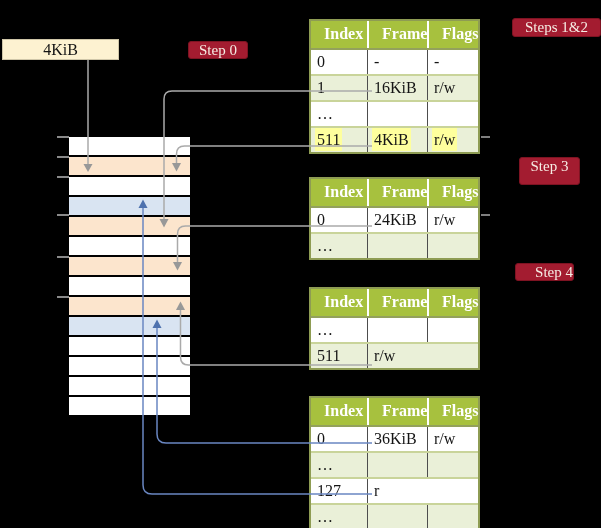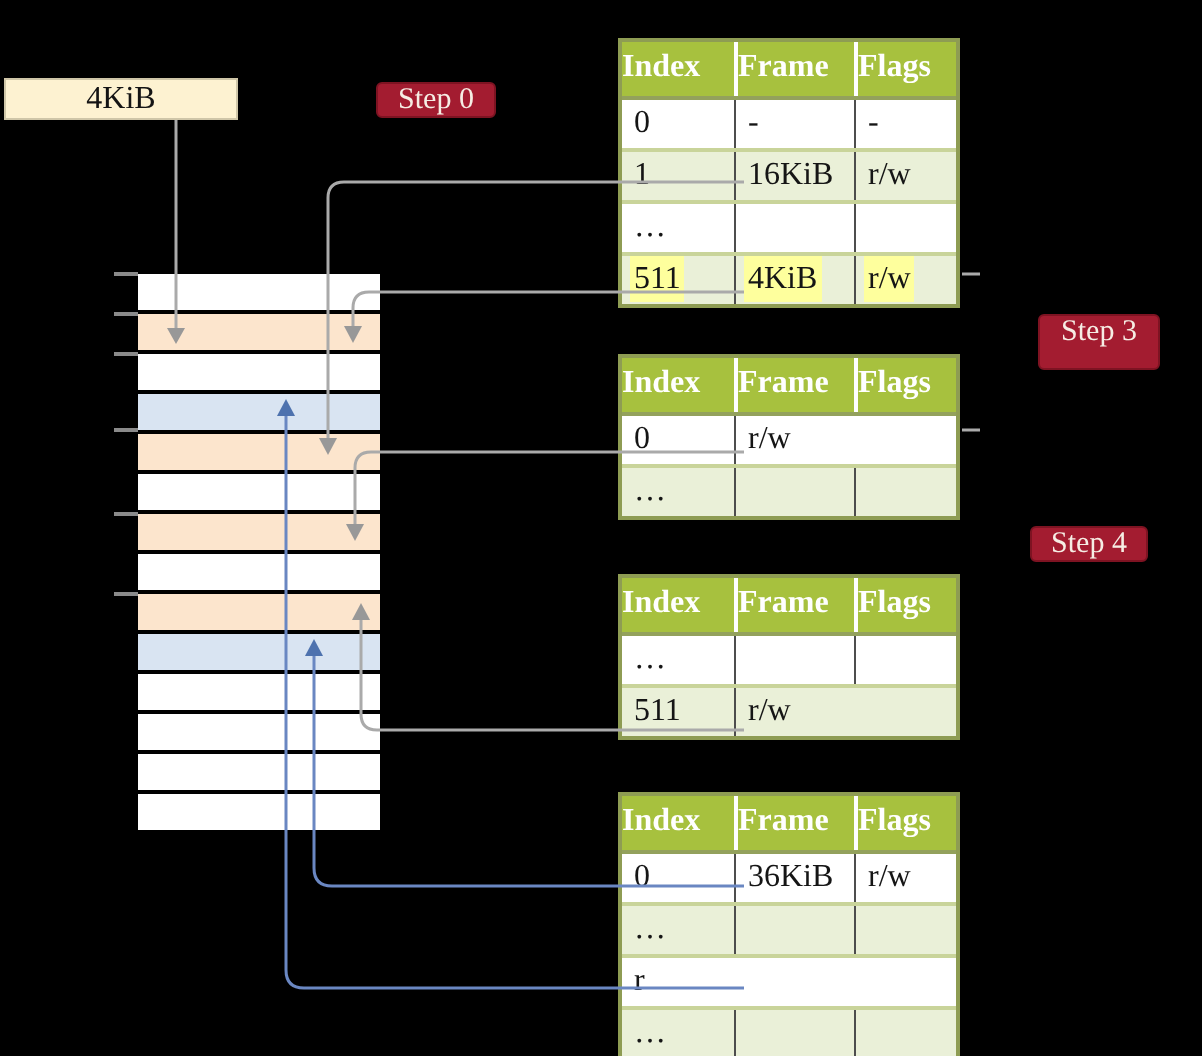--- a/index.html
+++ b/index.html
@@ -15,40 +15,40 @@
   }
   
   .badge{
     position:absolute;background:var(--crimson);color:#f6ede4;
     border:1px solid #7e1322;border-radius:3px;box-sizing:border-box;
     font-size:15px;text-align:center;
   }
   #badge-step0{left:188px;top:41px;width:60px;height:18px;line-height:16px;}
   #badge-steps12{left:512px;top:18px;width:89px;height:19px;line-height:17px;}
   #badge-step3{left:519px;top:157px;width:61px;height:28px;line-height:16px;}
-  #badge-step4{left:515px;top:263px;width:59px;height:18px;line-height:16px;}
+  #badge-step4{left:515px;top:263px;width:59px;height:18px;line-height:16px;text-align:right;}
   
   #memcol{
     position:absolute;left:69px;top:137px;width:121px;height:278px;
     display:flex;flex-direction:column;gap:2px;background:#000;
   }
   .mrow{flex:1;}
   .mrow.plain{background:#ffffff;}
   .mrow.table{background:var(--peach);}
   .mrow.mapped{background:var(--bluerow);}
   .tick{position:absolute;left:57px;width:12px;height:2px;background:#8a8a8a;}
   
   .ptable{
     position:absolute;width:171px;border:2px solid var(--tborder);
     box-sizing:border-box;background:#fff;
   }
   .thead{display:flex;height:27px;background:var(--tgreen);}
   .hc{
     box-sizing:border-box;color:#ffffff;font-weight:bold;font-size:16px;
-    line-height:26px;padding-left:0;
+    line-height:26px;padding-left:13px;
   }
   .hc+.hc{border-left:2px solid #ffffff;}
   .c1{width:56px;} .c2{width:60px;} .c3{width:49px;}
   .trow{display:flex;height:26px;border-top:2px solid var(--rowsep);box-sizing:border-box;}
   .thead+.trow{border-top-color:#93a15c;}
   .trow.plain{background:#ffffff;}
   .trow.alt{background:var(--tgreenrow);}
   .cell{box-sizing:border-box;overflow:hidden;}
   .cell+.cell{border-left:1px solid #4d4d4d;}
   .ct{
@@ -64,20 +64,21 @@
   .bhead{fill:var(--bluehead);stroke:none;}
 </style>
 </head>
 <body>
 
 <div id="canvas">
 
   <div class="addrbox">4KiB</div>
 
   <div class="badge" id="badge-step0">Step 0</div>
+  <div class="badge" id="badge-steps12">Steps 1&amp;2</div>
   <div class="badge" id="badge-step3">Step 3</div>
   <div class="badge" id="badge-step4">Step 4</div>
 
   <div id="memcol">
     <div class="mrow plain"></div>
     <div class="mrow table"></div>
     <div class="mrow plain"></div>
     <div class="mrow mapped"></div>
     <div class="mrow table"></div>
     <div class="mrow plain"></div>
@@ -127,20 +128,21 @@
   </div>
 
   <div class="ptable" style="left:309px;top:177px">
     <div class="thead">
       <span class="hc c1">Index</span>
       <span class="hc c2">Frame</span>
       <span class="hc c3">Flags</span>
     </div>
     <div class="trow plain">
       <span class="cell c1"><i class="ct">0</i></span>
+      <span class="cell c2"><i class="ct">24KiB</i></span>
       <span class="cell c3"><i class="ct">r/w</i></span>
     </div>
     <div class="trow alt">
       <span class="cell c1"><i class="ct">…</i></span>
       <span class="cell c2"><i class="ct"></i></span>
       <span class="cell c3"><i class="ct"></i></span>
     </div>
   </div>
 
   <div class="ptable" style="left:309px;top:287px">
@@ -170,20 +172,21 @@
       <span class="cell c1"><i class="ct">0</i></span>
       <span class="cell c2"><i class="ct">36KiB</i></span>
       <span class="cell c3"><i class="ct">r/w</i></span>
     </div>
     <div class="trow alt">
       <span class="cell c1"><i class="ct">…</i></span>
       <span class="cell c2"><i class="ct"></i></span>
       <span class="cell c3"><i class="ct"></i></span>
     </div>
     <div class="trow plain">
+      <span class="cell c1"><i class="ct">127</i></span>
       <span class="cell c3"><i class="ct">r</i></span>
     </div>
     <div class="trow alt">
       <span class="cell c1"><i class="ct">…</i></span>
       <span class="cell c2"><i class="ct"></i></span>
       <span class="cell c3"><i class="ct"></i></span>
     </div>
   </div>
 
   <svg id="overlay" width="601" height="528">

